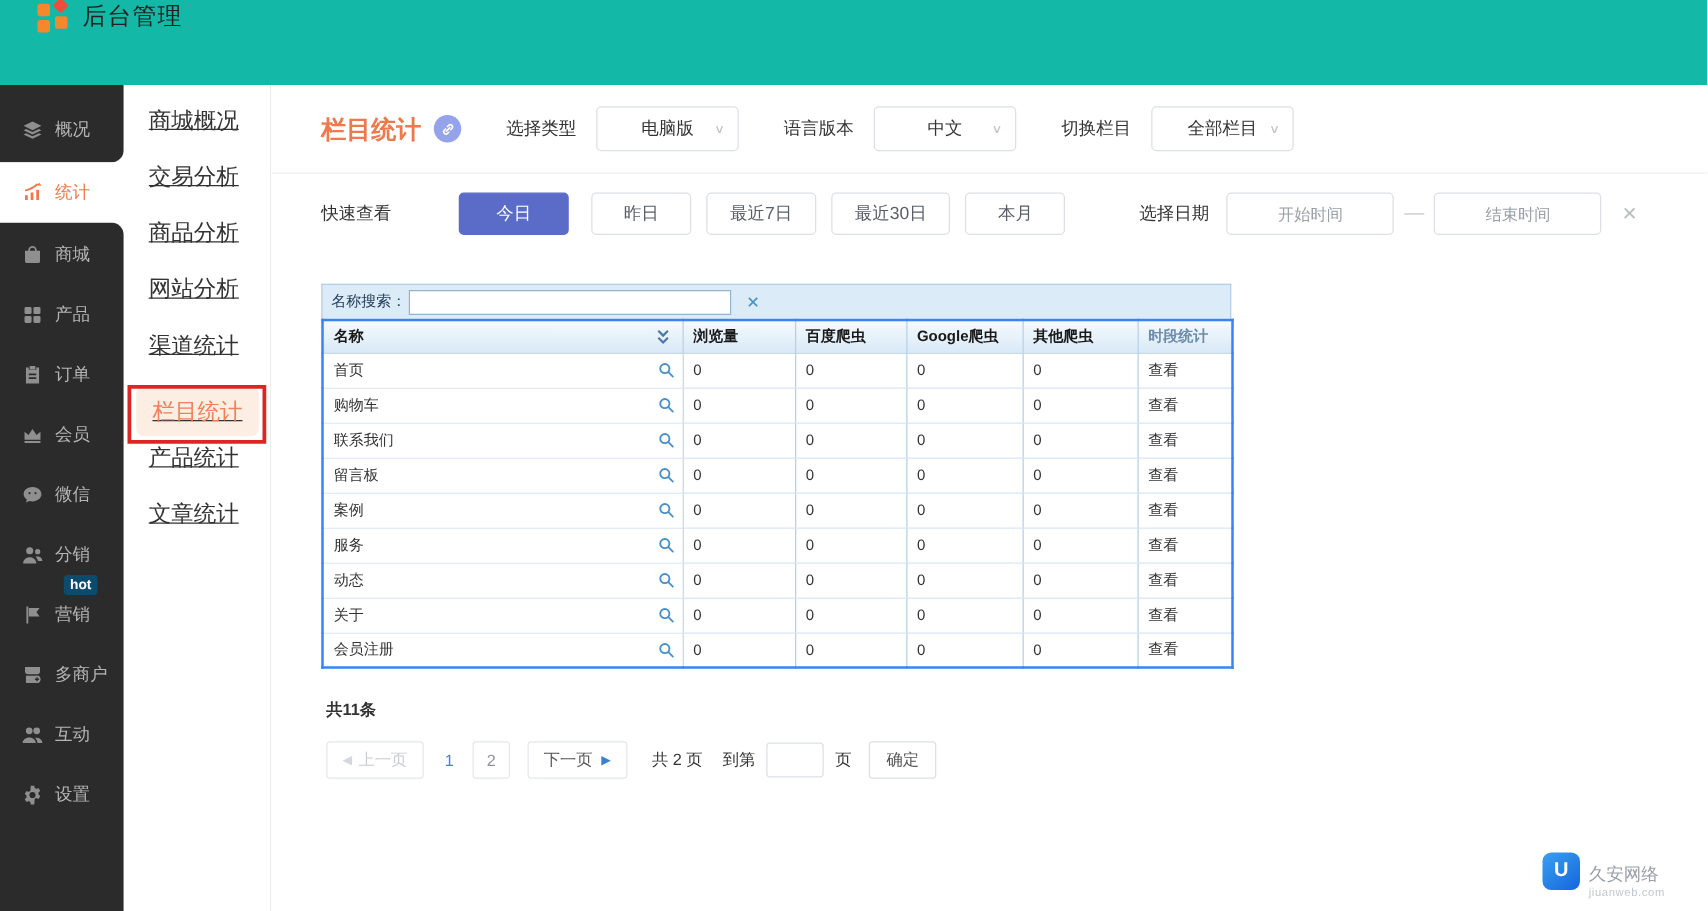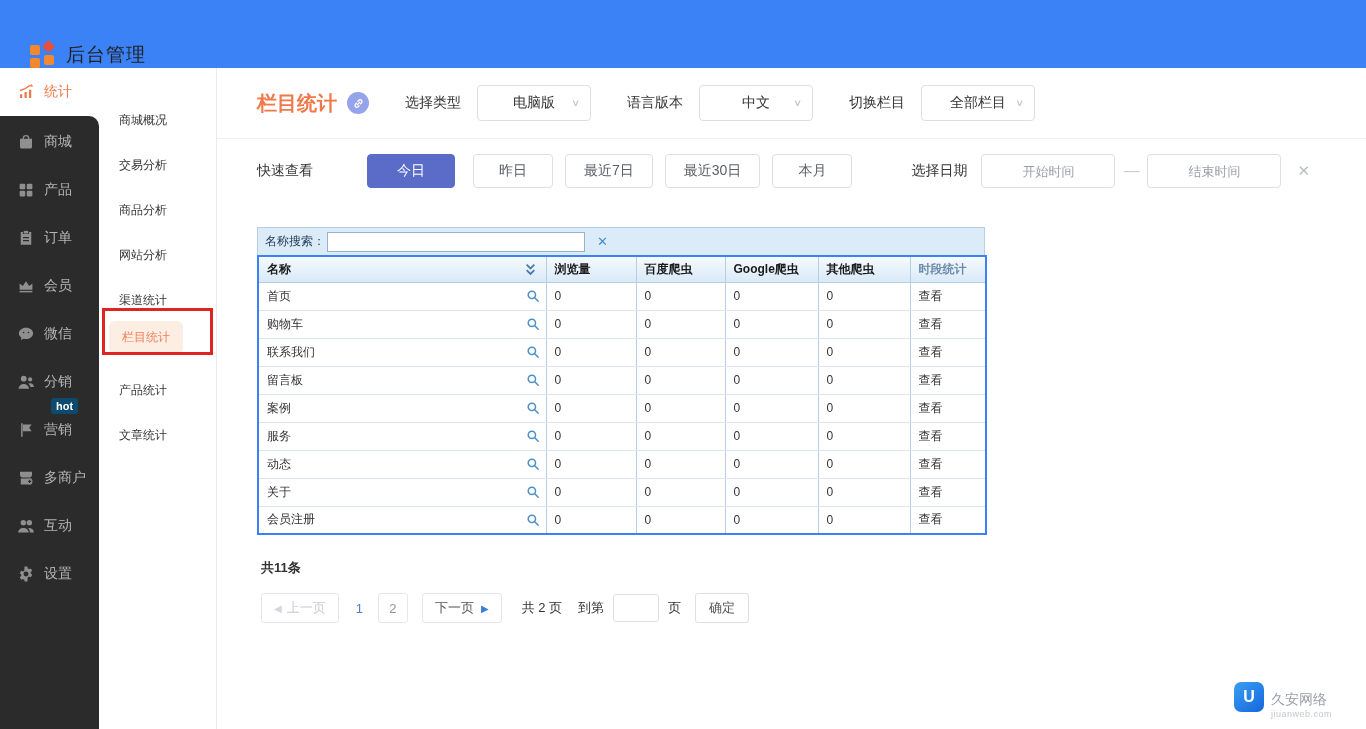--- a/index.html
+++ b/index.html
@@ -2,21 +2,21 @@
 <html><head>
 <meta charset="utf-8">
 <style>
   * { box-sizing: border-box; }
   html,body { margin:0; padding:0; }
   body {
     width:1366px; height:729px; overflow:hidden; background:#fff;
     font-family:"Liberation Sans","DejaVu Sans",sans-serif; color:#333;
   }
   
-  .topbar { height:68px; display:flex; align-items:flex-end; padding-left:30px; background:#3b82f6; }
+  .topbar { height:68px; display:flex; align-items:flex-start; padding-left:30px; background:#14b8a6; }
   .logo-mark { position:relative; width:26px; height:26px; margin-right:10px; }
   .logo-mark i { position:absolute; display:block; }
   .lg1 { left:0; top:3px;  width:10px; height:10px; background:#f5872e; border-radius:2px; }
   .lg2 { left:14px; top:0; width:9px;  height:9px;  background:#e8503a; border-radius:2px; transform:rotate(45deg); }
   .lg3 { left:0; top:16px; width:10px; height:10px; background:#f5872e; border-radius:2px; }
   .lg4 { left:14px; top:13px; width:10px; height:10px; background:#f5872e; border-radius:2px; }
   .app-title { font-size:19px; color:#222; font-weight:500; letter-spacing:1px; }
 
   
   .layout { display:flex; height:661px; }
@@ -29,21 +29,21 @@
   .nav-bottom { border-top-right-radius:10px; flex:1; padding-top:2px; }
   .nav-item { height:48px; display:flex; align-items:center; padding-left:17px; color:#b5b5b5; font-size:14px; cursor:pointer; position:relative; }
   .nav-item .nicon { width:18px; height:18px; margin-right:9px; color:#8f8f8f; flex:0 0 18px; }
   .nav-item .nicon svg { width:100%; height:100%; fill:currentColor; display:block; }
   .nav-item.active { background:#fff; color:#f0784a; }
   .nav-item.active .nicon { color:#f0784a; }
   .hot-badge { position:absolute; top:-8px; left:51px; background:#0c4a6e; color:#fff; font-size:11px; line-height:14px; padding:1px 5px; border-radius:3px; font-weight:bold; }
 
   
   .nav-sub { width:118px; flex:0 0 118px; border-right:1px solid #ececec; padding-top:16px; position:relative; background:#fff; }
-  .sub-item { height:45px; display:flex; align-items:flex-end; padding-left:20px; font-size:12px; color:#333; cursor:pointer; }
+  .sub-item { height:45px; display:flex; align-items:flex-start; padding-left:20px; font-size:18px; color:#333; cursor:pointer;text-decoration:underline; }
   .sub-item.active { padding-left:10px; }
   .sub-item.active .pill { background:#fdeee4; color:#f0805a; padding:8px 13px; border-radius:6px; }
   .annotation-box { position:absolute; left:3px; width:111px; height:47px; border:3px solid #e02424; pointer-events:none; }
 
   
   .content { flex:1; position:relative; background:#fff; }
   .toolbar { height:71px; display:flex; align-items:center; padding-left:40px; border-bottom:1px solid #eef0f4; }
   .page-title { font-size:20px; color:#f0784a; font-weight:600; }
   .link-badge { width:22px; height:22px; border-radius:50%; background:#95a4ea; margin-left:10px; display:flex; align-items:center; justify-content:center; cursor:pointer; flex:0 0 22px; }
   .link-badge svg { width:13px; height:13px; }
@@ -108,20 +108,32 @@
       <i class="lg2"></i>
       <i class="lg3"></i>
       <i class="lg4"></i>
   </span>
   <span class="app-title">后台管理</span>
 </div>
 
 <div class="layout">
 
   <div class="nav-dark">
+    <div class="nav-block nav-top" id="nav-top">
+        <div class="nav-item">
+          <span class="nicon">
+            <svg viewBox="0 0 24 24">
+              <path d="M12 2.8L2.5 7.5 12 12.2l9.5-4.7L12 2.8z"></path>
+              <path d="M5.2 10.9L2.5 12.2 12 16.9l9.5-4.7-2.7-1.3L12 14.2l-6.8-3.3z"></path>
+              <path d="M5.2 15.4l-2.7 1.3L12 21.4l9.5-4.7-2.7-1.3L12 18.7l-6.8-3.3z"></path>
+            </svg>
+          </span>
+          <span>概况</span>
+        </div>
+      </div>
     <div class="nav-mid" id="nav-mid">
         <div class="nav-item active">
           <span class="nicon">
             <svg viewBox="0 0 24 24">
               <path d="M4 20v-5h3v5H4zm6 0v-8h3v8h-3zm6 0V9h3v11h-3z"></path>
               <path fill="none" stroke="currentColor" stroke-width="2" d="M4 10C9 9 13.5 6.5 17.5 3"></path>
               <path d="M19 1.2l2.8 3.6-4.6-.2z"></path>
             </svg>
           </span>
           <span>统计</span>

